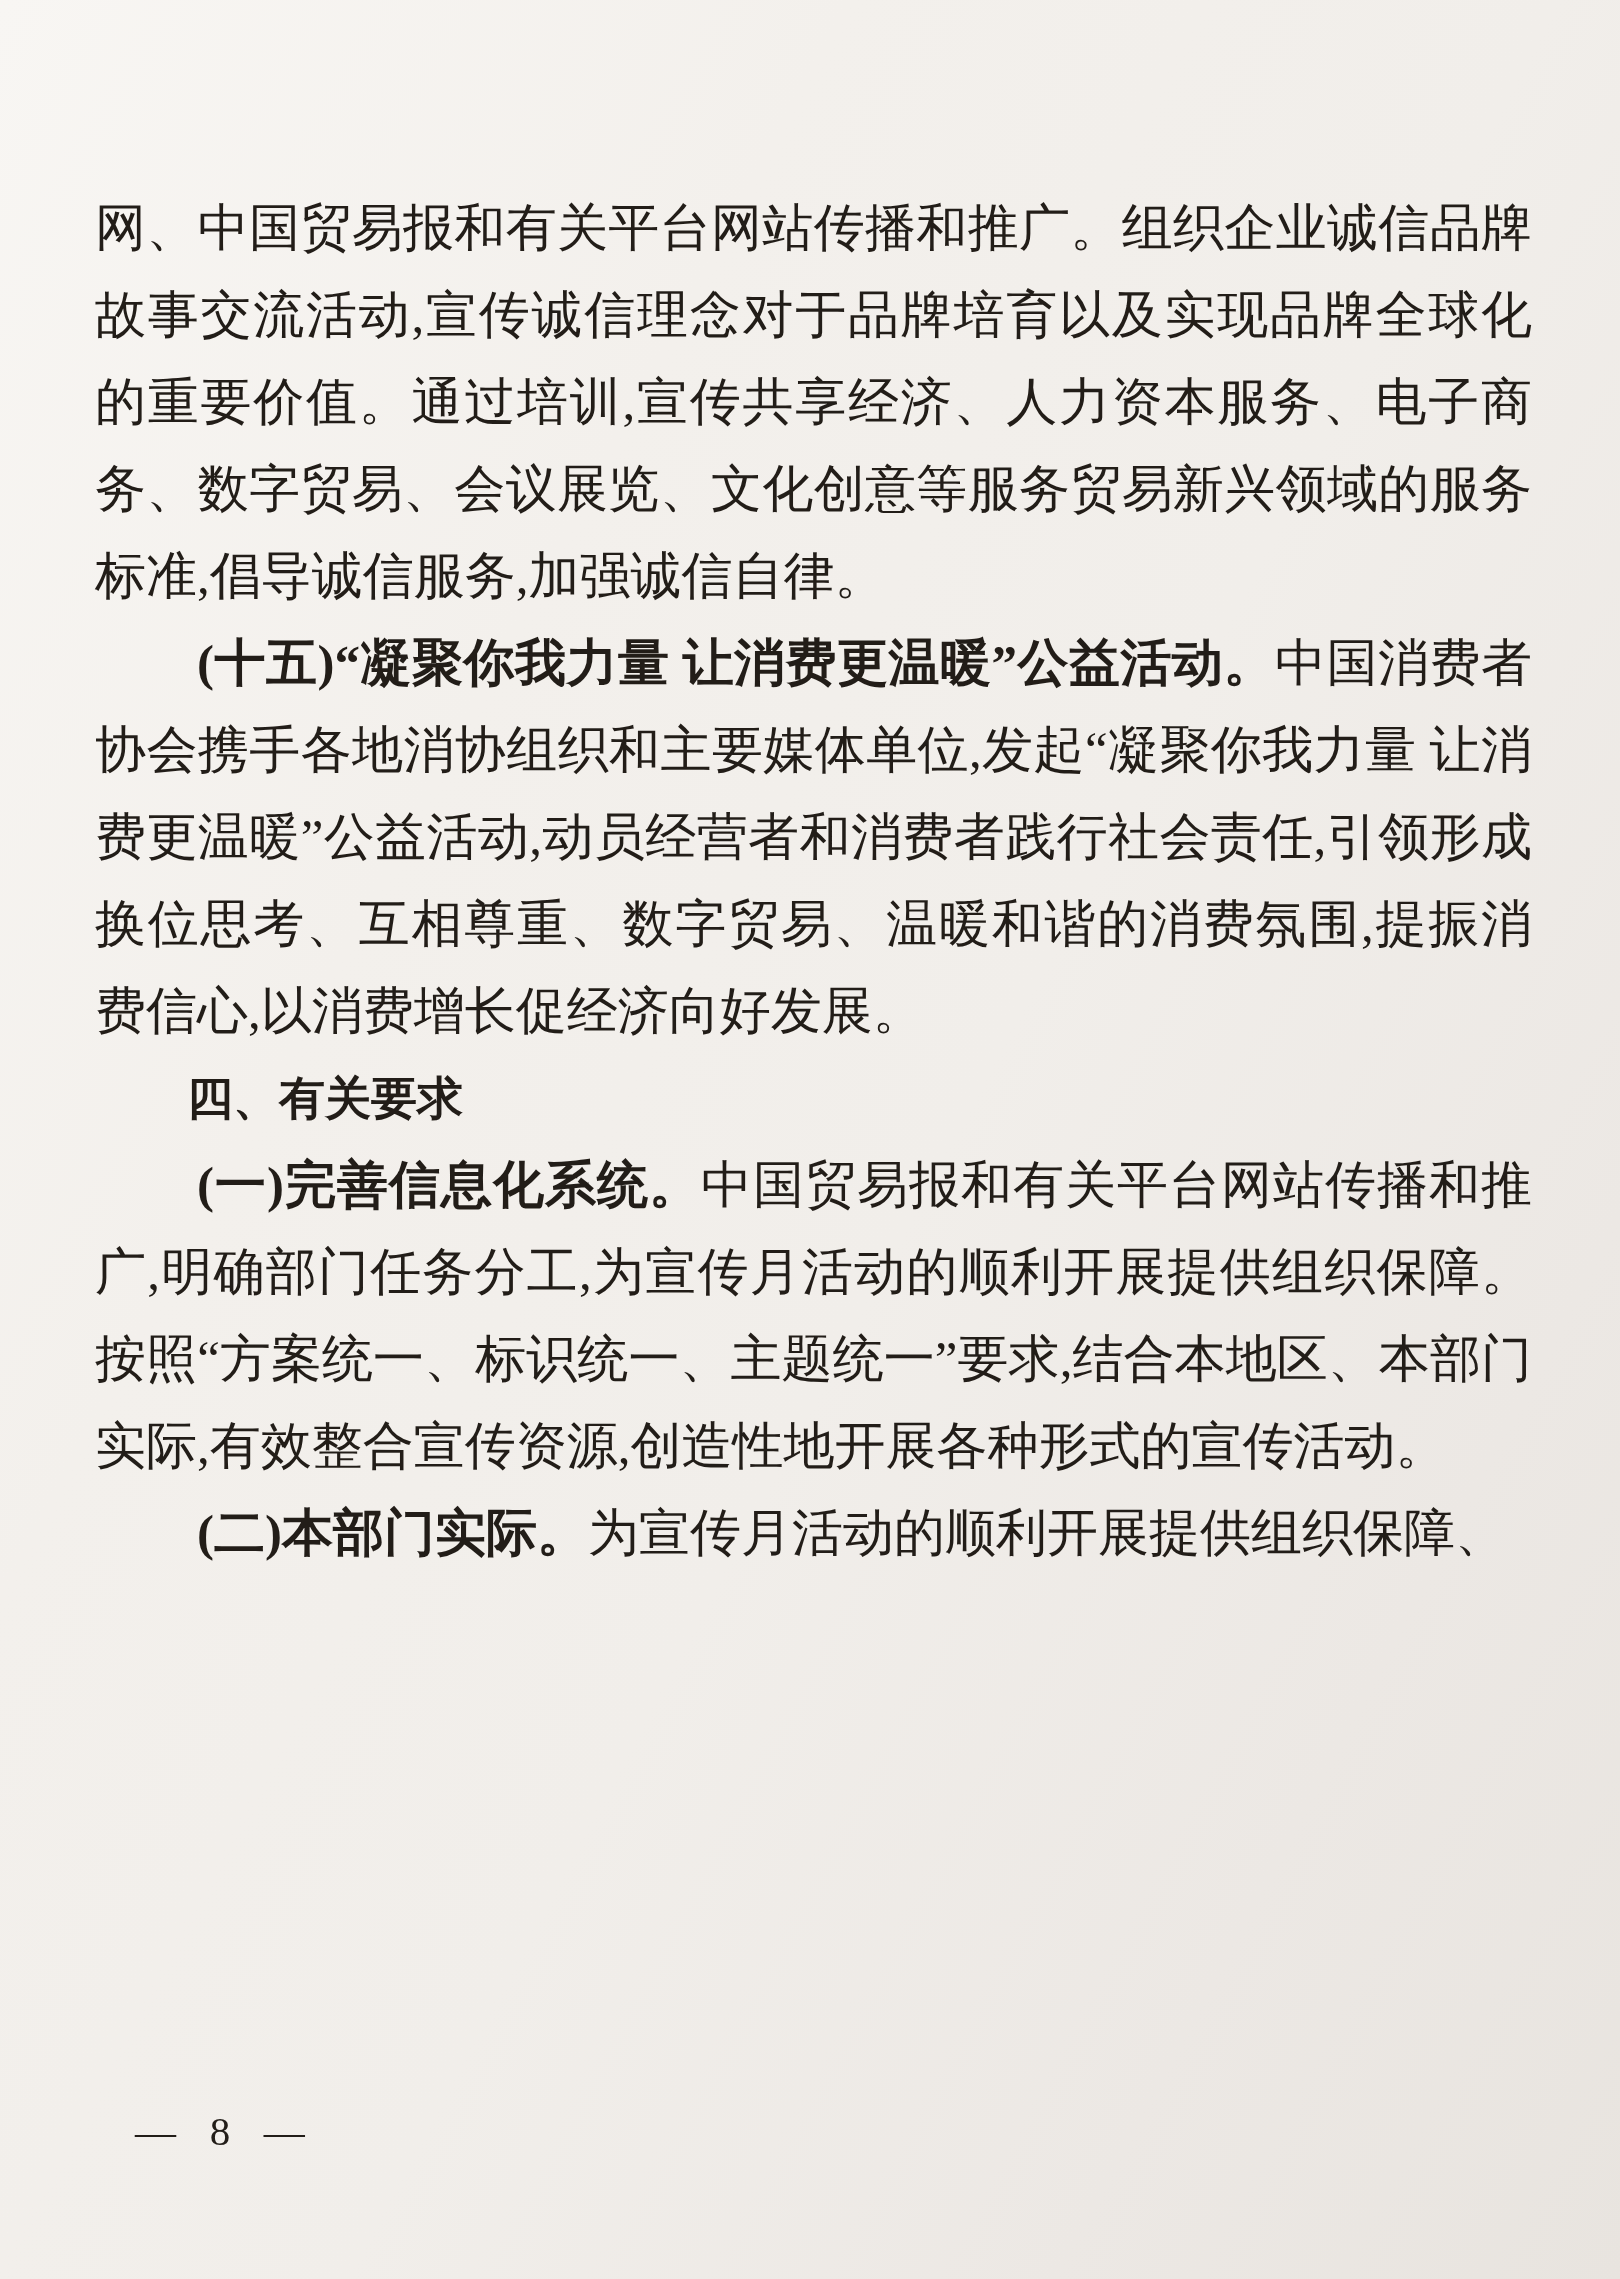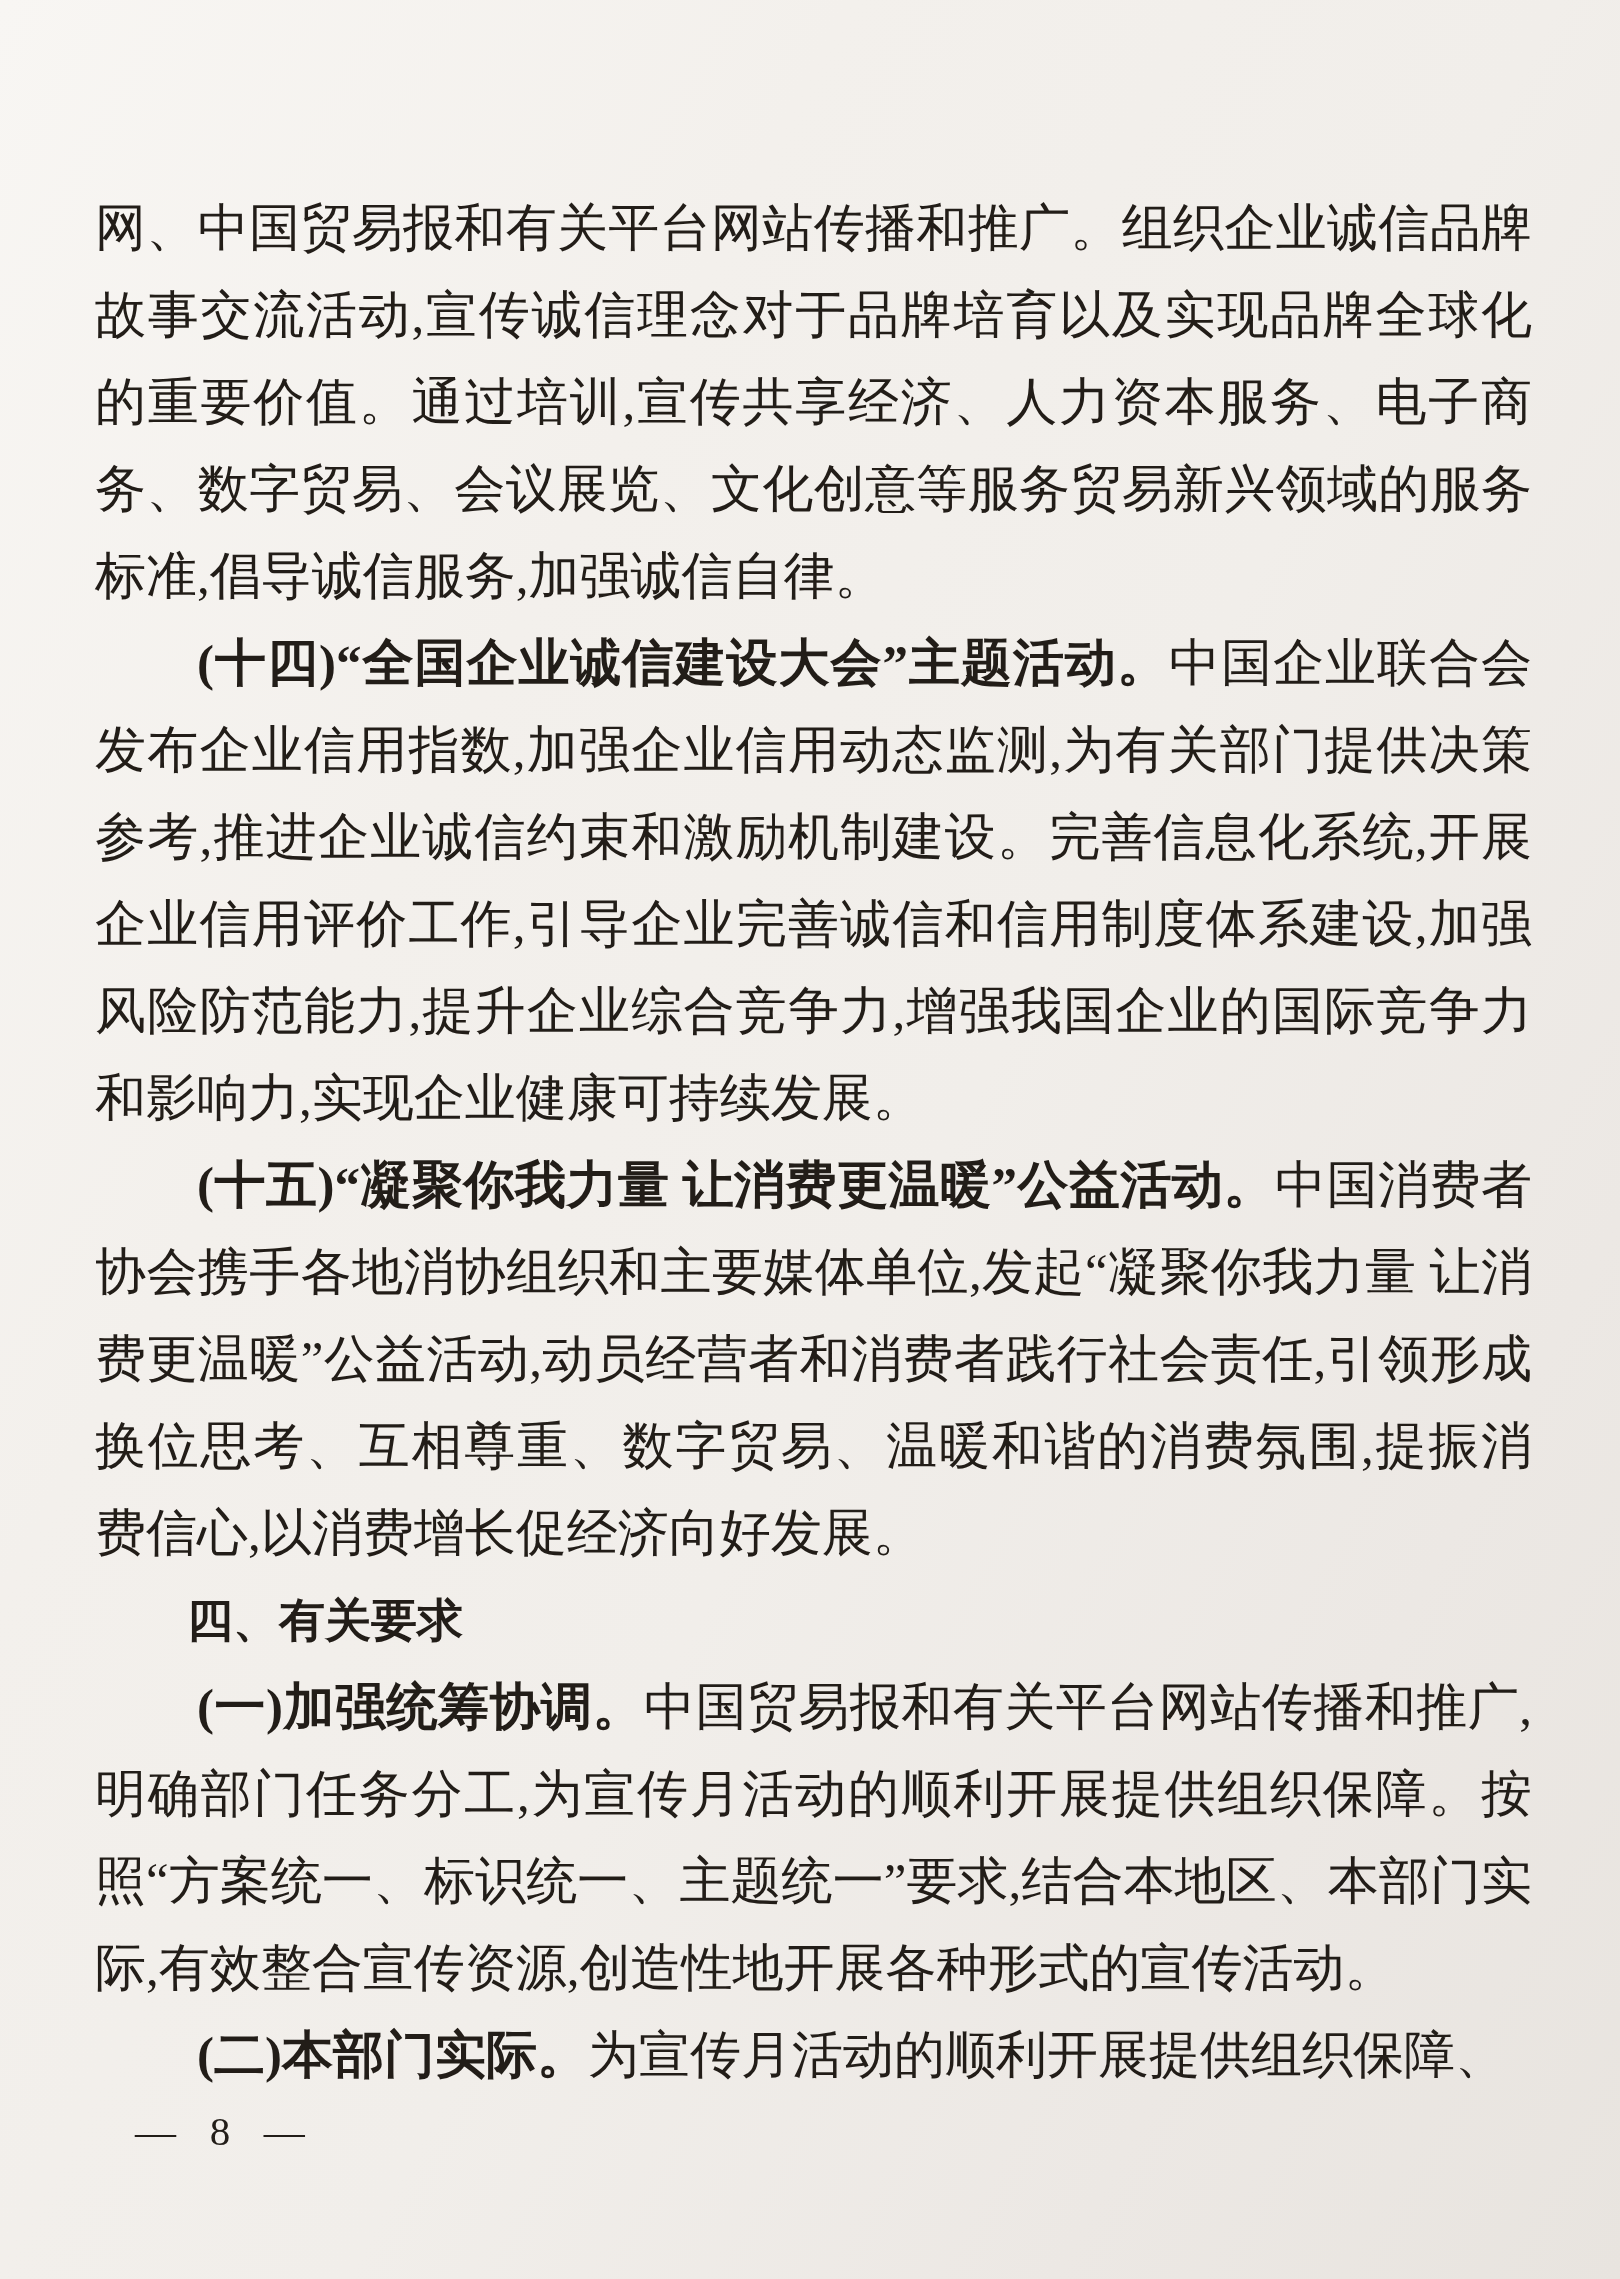--- a/index.html
+++ b/index.html
@@ -63,27 +63,26 @@
 </style>
 </head>
 <body>
 
 <div class="page">
 
   <div class="text-block">
 
     <p class="para"><span>网、中国贸易报和有关平台网站传播和推广。组织企业诚信品牌故事交流活动,宣传诚信理念对于品牌培育以及实现品牌全球化的重要价值。通过培训,宣传共享经济、人力资本服务、电子商务、数字贸易、会议展览、文化创意等服务贸易新兴领域的服务标准,倡导诚信服务,加强诚信自律。</span></p>
 
-    <p class="para indent"><span class="lead">(十四)“全国企业诚信建设大会”主题活动。</span><span>中国企业联合会发布企业信用指数,加强企业信用动态监测,为有关部门提供决策参考,推进企业诚信约束和激励机制建设。完善信息化系统,开展企业信用评价工作,引导企业完善诚信和信用制度体系建设,加强风险防范能力,提升企业综合竞争力,增强我国企业的国际竞争力和影响力,实现企业健康可持续发展。</span></p>
 
     <p class="para indent"><span class="lead">(十五)“凝聚你我力量 让消费更温暖”公益活动。</span><span>中国消费者协会携手各地消协组织和主要媒体单位,发起“凝聚你我力量 让消费更温暖”公益活动,动员经营者和消费者践行社会责任,引领形成换位思考、互相尊重、数字贸易、温暖和谐的消费氛围,提振消费信心,以消费增长促经济向好发展。</span></p>
 
     <p class="heading"><span>四、有关要求</span></p>
 
-    <p class="para indent"><span class="lead">(一)加强统筹协调。</span><span>中国贸易报和有关平台网站传播和推广,明确部门任务分工,为宣传月活动的顺利开展提供组织保障。按照“方案统一、标识统一、主题统一”要求,结合本地区、本部门实际,有效整合宣传资源,创造性地开展各种形式的宣传活动。</span></p>
+    <p class="para indent"><span class="lead">(一)完善信息化系统。</span><span>中国贸易报和有关平台网站传播和推广,明确部门任务分工,为宣传月活动的顺利开展提供组织保障。按照“方案统一、标识统一、主题统一”要求,结合本地区、本部门实际,有效整合宣传资源,创造性地开展各种形式的宣传活动。</span></p>
 
     <p class="para indent"><span class="lead">(二)本部门实际。</span><span>为宣传月活动的顺利开展提供组织保障、</span></p>
 
   </div>
 
   <div class="footer"><span>— 8 —</span></div>
 
 </div>
 
 

